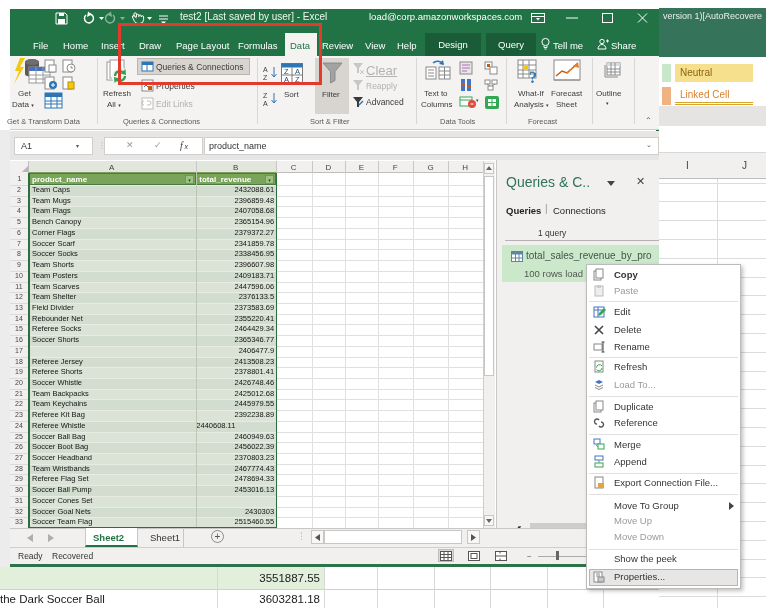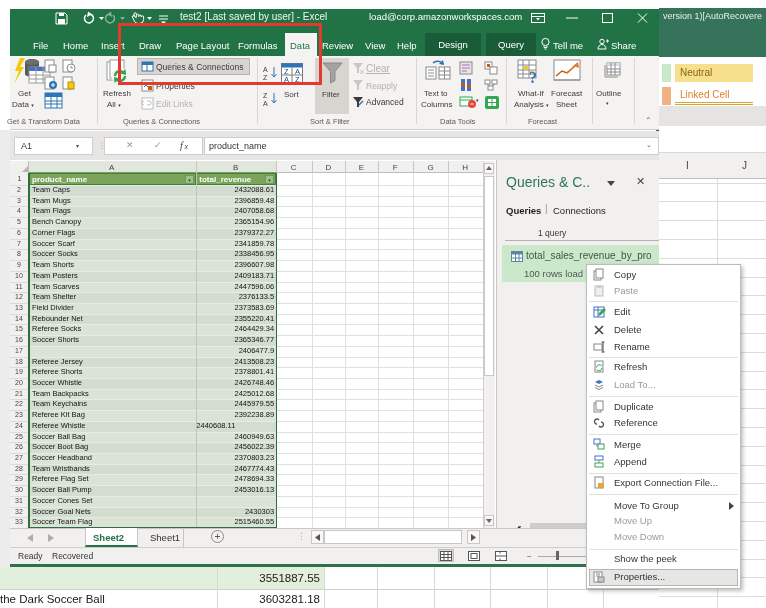--- a/index.html
+++ b/index.html
@@ -222,21 +222,21 @@
 <div class="rl" style="left:284px;top:90px;">Sort</div>
 <div class="abs" style="left:315px;top:58px;width:34px;height:56px;background:#d8d5d1;"></div>
 <svg class="abs" style="left:322px;top:62px;" width="21" height="22" viewBox="0 0 21 22">
 <polygon points="1,1 20,1 13,9.5 13,18.5 8.5,21 8.5,9.5" fill="#A3A3A3" stroke="#7f7f7f" stroke-width="0.8"></polygon>
     </svg>
 <div class="rl" style="left:322px;top:90px;">Filter</div>
 <svg class="abs" style="left:352px;top:62px;" width="12" height="12" viewBox="0 0 12 12">
 <polygon points="1,1 11,1 7,6 7,11 5,11 5,6" fill="#c9c6c3"></polygon>
       <path d="M8 8 l4 4 M12 8 l-4 4" stroke="#c9c6c3"></path>
     </svg>
-<div class="abs" style="left:366px;top:63px;font-size:10px;color:#b5b2af;text-decoration:underline;">Clear</div>
+<div class="abs" style="left:366px;top:63px;font-size:13px;color:#b5b2af;text-decoration:underline;">Clear</div>
 <svg class="abs" style="left:352px;top:79px;" width="12" height="12" viewBox="0 0 12 12">
 <polygon points="1,1 11,1 7,6 7,11 5,11 5,6" fill="#c9c6c3"></polygon>
     </svg>
 <div class="abs" style="left:366px;top:81px;font-size:8.5px;color:#b5b2af;">Reapply</div>
 <svg class="abs" style="left:352px;top:96px;" width="12" height="12" viewBox="0 0 12 12">
 <polygon points="1,1 11,1 7,6 7,11 5,11 5,6" fill="#3b3b3b"></polygon>
       <path d="M7 9 l4 -4" stroke="#2E75B6" stroke-width="1.5"></path>
     </svg>
 <div class="abs" style="left:366px;top:97px;font-size:8.5px;color:#3b3b3b;">Advanced</div>
 <div class="gl" style="left:310px;top:117px;">Sort &amp; Filter</div>
@@ -643,21 +643,21 @@
 <rect x="0.5" y="0.5" width="11" height="9" fill="#fff" stroke="#555"></rect>
       <path d="M0.5 5 h11 M5 0.5 v2 M5 7.5 v2" stroke="#555"></path>
     </svg>
 <div class="abs" style="left:527px;top:552px;font-size:8px;color:#555;">−</div>
 <div class="abs" style="left:538px;top:555.5px;width:48px;height:1px;background:#aaa;"></div>
 <div class="abs" style="left:556px;top:551px;width:3px;height:9px;background:#666;"></div>
 <div class="abs" style="left:10px;top:564px;width:649px;height:3px;background:#2d7249;"></div>
 <div class="abs" style="left:118px;top:23px;width:204px;height:62px;border:3px solid #E43A2E;z-index:50;"></div>
 <div class="abs" style="left:586px;top:264px;width:155px;height:325px;background:#fff;border:1px solid #bbb;box-shadow:2px 2px 4px rgba(0,0,0,0.25);z-index:60;"></div>
 <div class="abs" style="left:589px;top:569px;width:149px;height:17px;background:#E8E6E4;border:1px solid #b8b5b1;z-index:61;"></div>
-<div class="abs" style="left:614px;top:269px;font-size:9.5px;color:#333;white-space:nowrap;z-index:62;">Copy</div>
+<div class="abs" style="left:614px;top:269px;font-size:9.5px;color:#333;white-space:nowrap;z-index:62;font-weight:bold;">Copy</div>
 <svg class="abs" style="left:593px;top:268px;z-index:62;" width="13" height="13" viewBox="0 0 13 13">
       <rect x="1" y="3" width="7" height="9" fill="#fff" stroke="#888"></rect>
       <rect x="3" y="1" width="7" height="9" fill="#fff" stroke="#888"></rect>
     </svg>
 <div class="abs" style="left:614px;top:285px;font-size:9.5px;color:#9a9a9a;white-space:nowrap;z-index:62;">Paste</div>
 <svg class="abs" style="left:593px;top:284px;z-index:62;" width="13" height="13" viewBox="0 0 13 13">
       <rect x="2" y="2" width="8" height="10" fill="#eee" stroke="#bbb"></rect>
       <rect x="4" y="1" width="4" height="3" fill="#ccc"></rect>
     </svg>
 <div class="abs" style="left:614px;top:306px;font-size:9.5px;color:#333;white-space:nowrap;z-index:62;">Edit</div>

